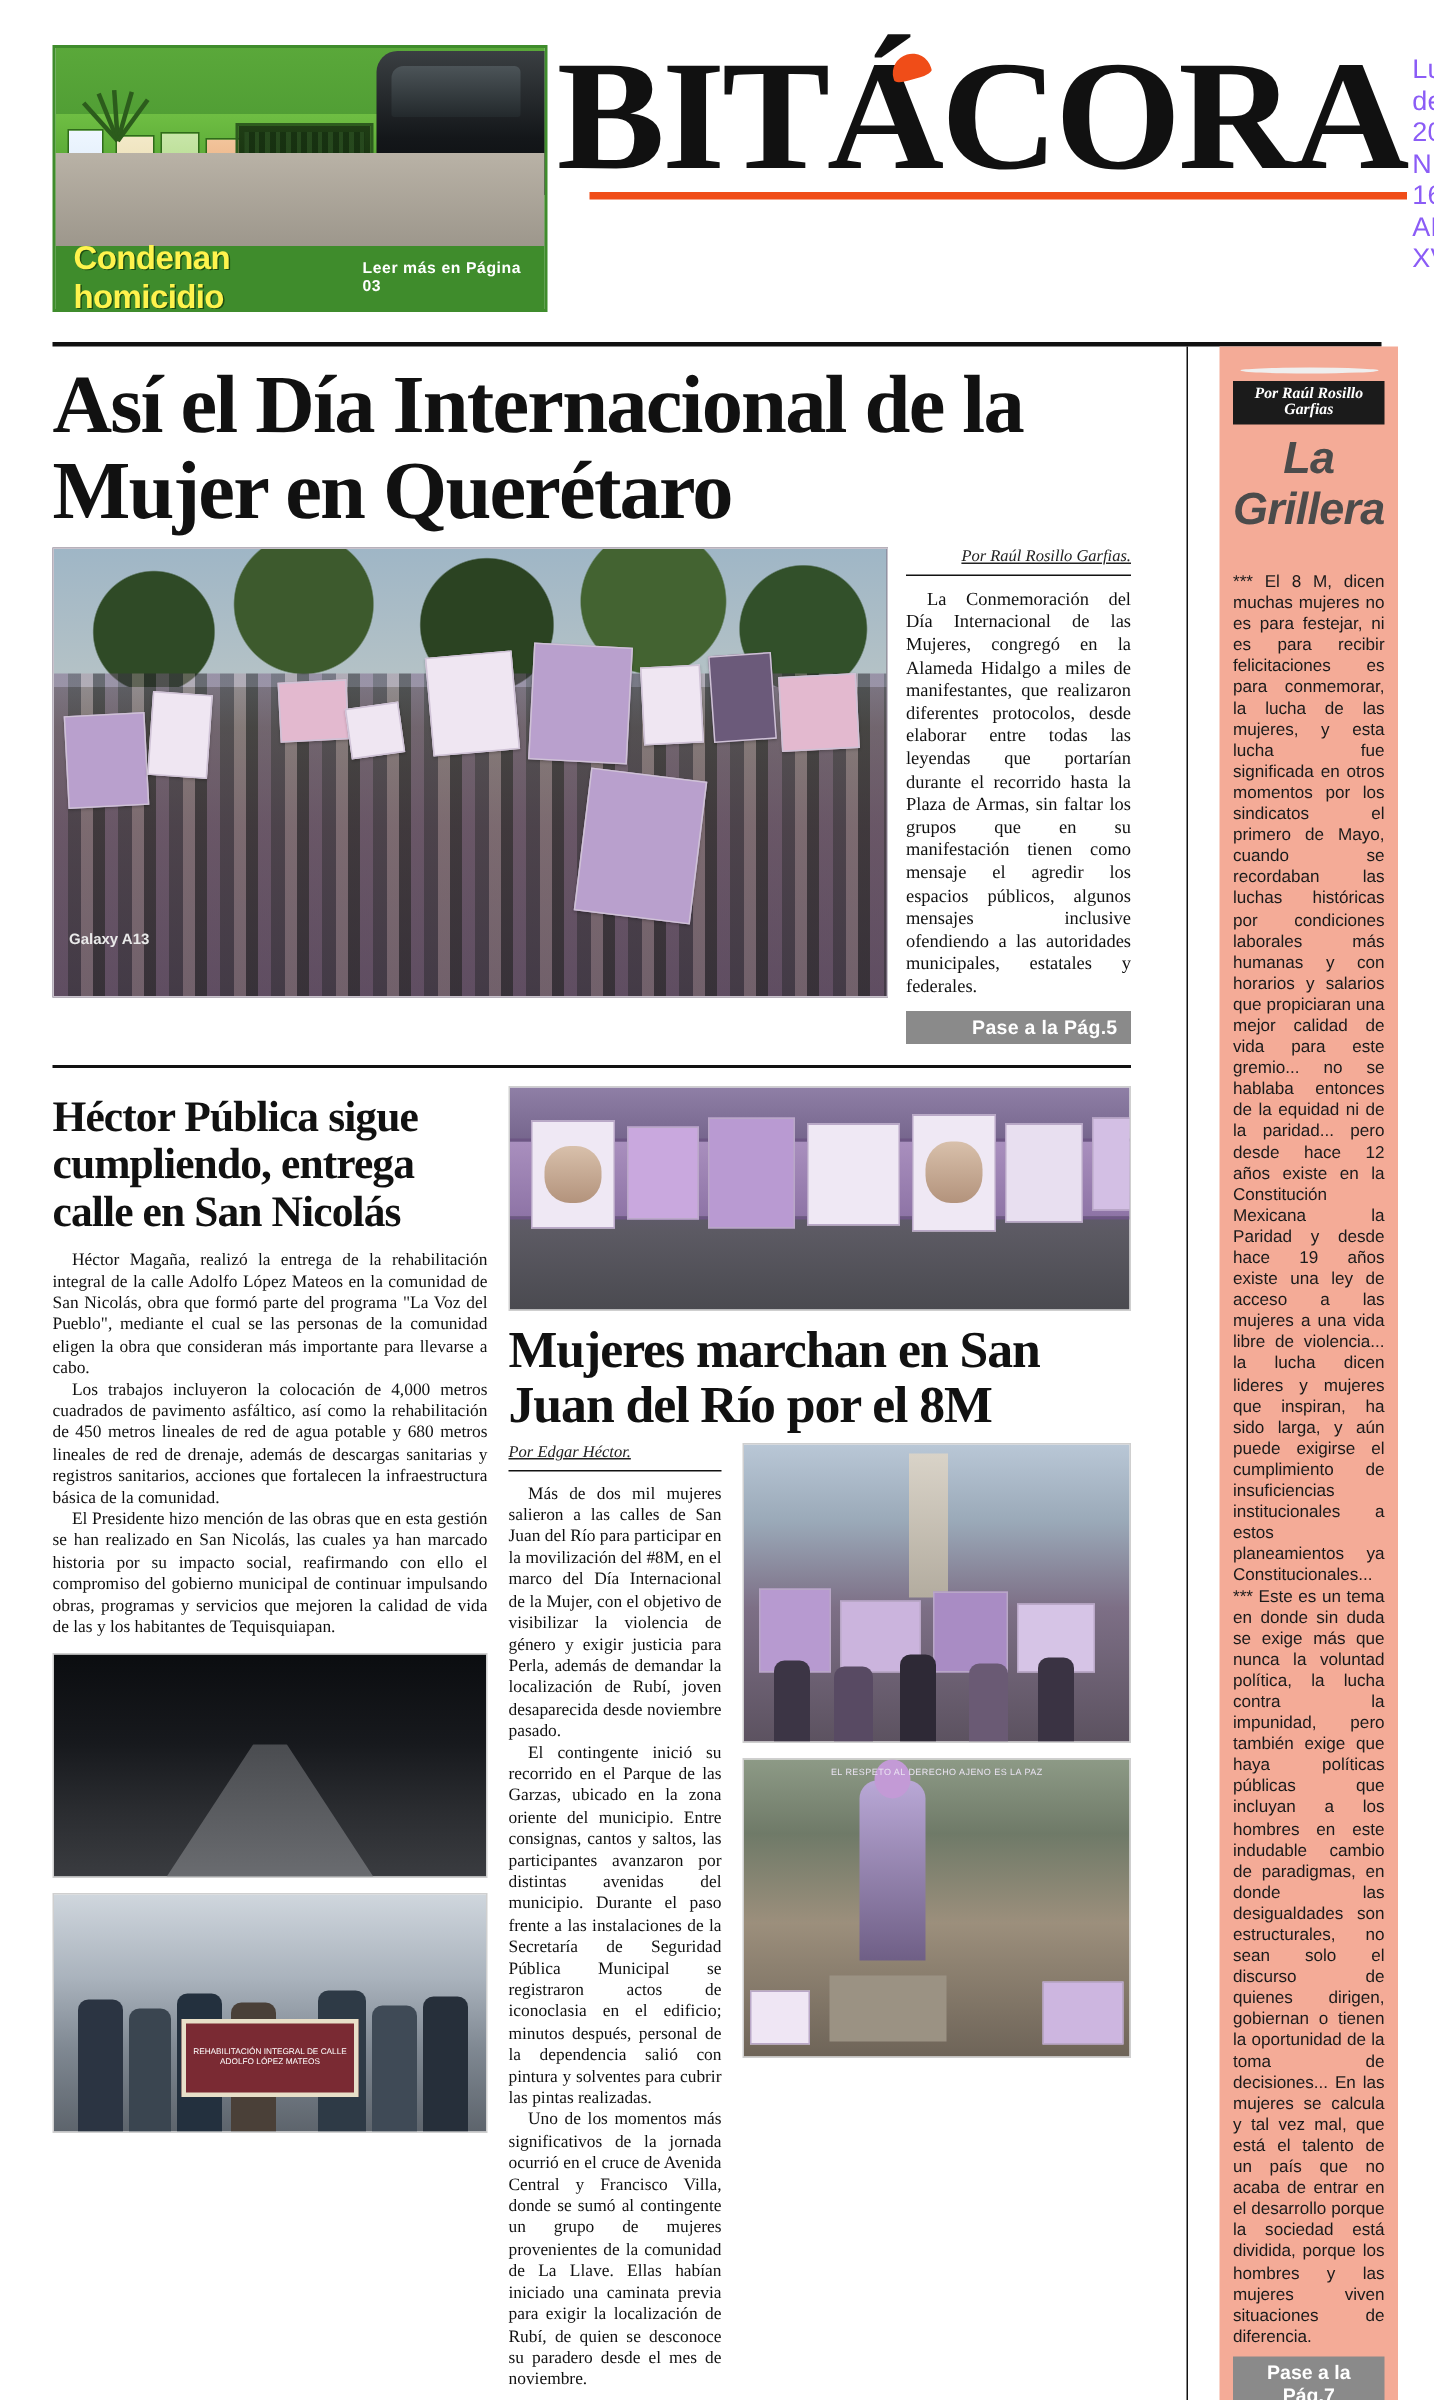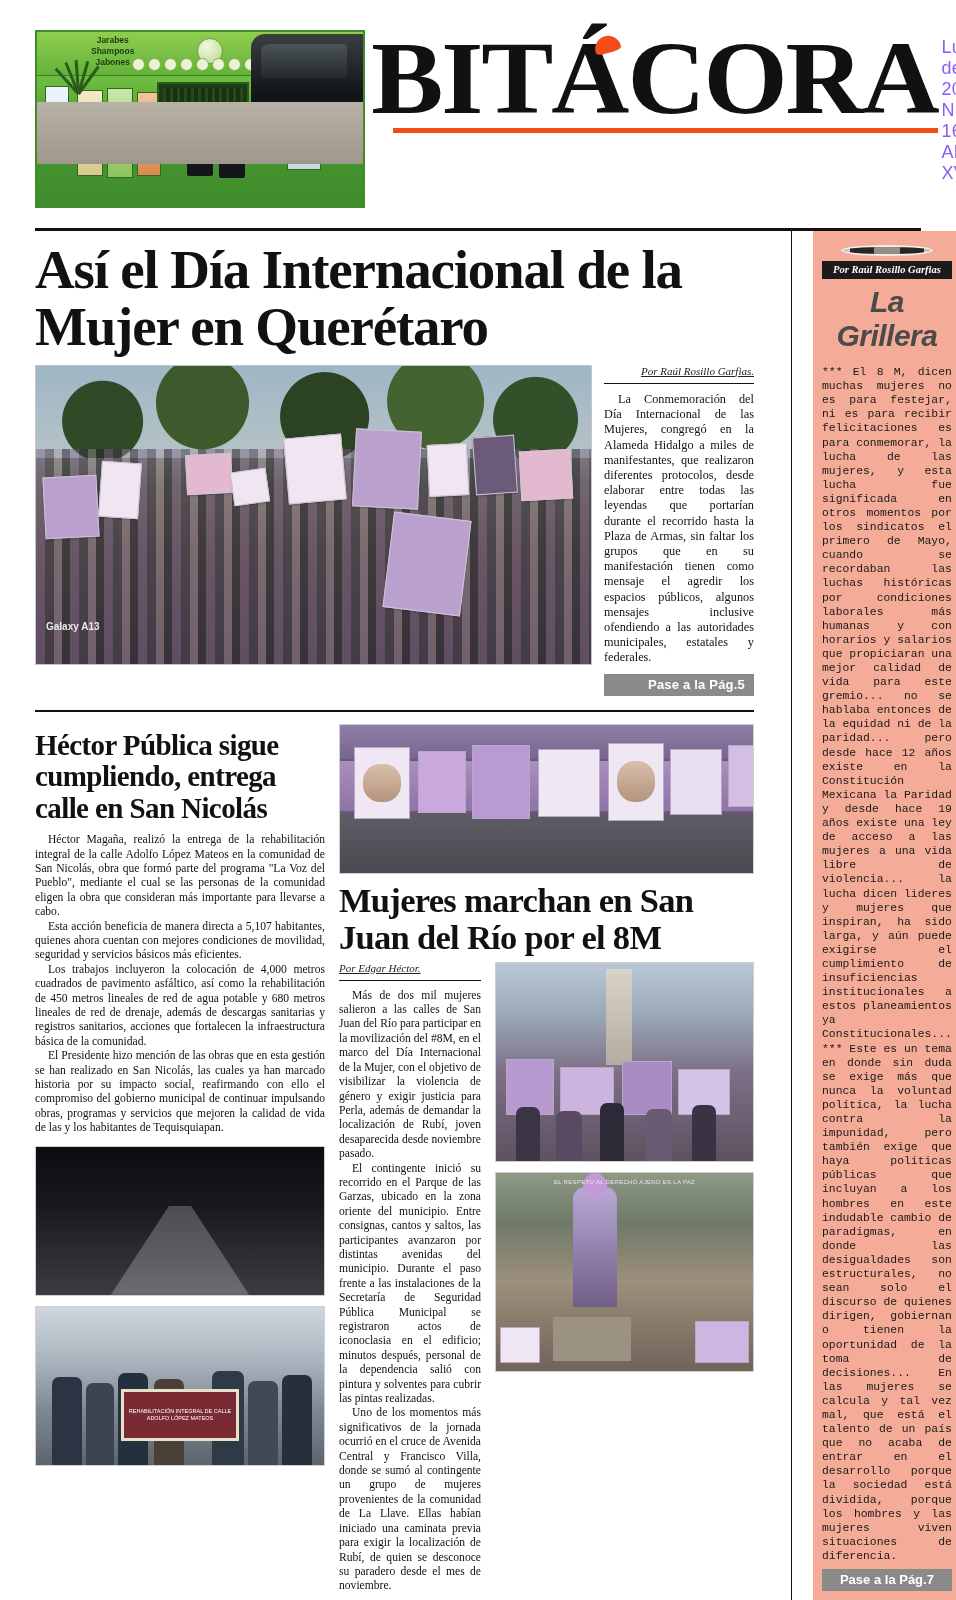--- a/index.html
+++ b/index.html
@@ -381,62 +381,42 @@
     font-size:10.5px; text-align:center; padding:3px 0 4px 0; margin-top:5px;
   }
   .gr-title {
     font-family:"Liberation Sans",sans-serif;
     font-weight:bold; font-style:italic;
     font-size:30px; line-height:34px;
     color:#4b4b4b; text-align:center;
     margin-top:6px; letter-spacing:-0.5px;
   }
   .gr-body {
-    font-family:Liberation Mono, monospace;
+    font-family:Liberation Sans, sans-serif;
     font-size:11.4px; line-height:14.1px;
     text-align:justify; color:#1a1a1a;
-    margin-top:12px; flex:1;
+    margin-top:24px; flex:1;
   }
   .gr-body p { text-indent:0; }
   .gr-jump {
     background:#8a8a8a; color:#fff;
     font-family:"Liberation Sans",sans-serif;
     font-weight:bold; font-size:13px;
     text-align:center; padding:3px 8px 4px 8px; margin-top:6px;
   }
 </style>
 </head>
 <body>
 
 <div class="page">
 
   <div class="masthead">
 
     <div class="flag-photo">
       <div class="fp-scene">
-        <div class="fp-banner">
-          <div class="fp-banner-left">Jarabes<br>Shampoos<br>Jabones</div>
-          <div class="fp-banner-right">Enlatados<br>Hierbas<br>Cremas</div>
-          <div class="fp-emb" style="left:160px"></div>
-          <div class="fp-emb" style="left:216px"></div>
-          <div class="fp-dots">
-            <i></i>
-              <i></i>
-              <i></i>
-              <i></i>
-              <i></i>
-              <i></i>
-              <i></i>
-              <i></i>
-              <i></i>
-              <i></i>
-              <i></i>
-              <i></i>
-          </div>
-        </div>
         <div class="fp-shop">
           <div class="fp-poster" style="left:8px;top:10px;width:24px;height:76px;background:linear-gradient(180deg,#eef6ff,#cfe0f2)"></div>
           <div class="fp-poster" style="left:40px;top:14px;width:26px;height:86px;background:linear-gradient(180deg,#f3e9c8,#d8c98c)"></div>
           <div class="fp-poster" style="left:70px;top:12px;width:26px;height:90px;background:linear-gradient(180deg,#c8e6a8,#8ec45f)"></div>
           <div class="fp-poster" style="left:100px;top:16px;width:24px;height:84px;background:linear-gradient(180deg,#f2c49b,#da8a4e)"></div>
           <div class="fp-door"></div>
           <div class="fp-poster" style="right:44px;top:8px;width:30px;height:42px;background:linear-gradient(180deg,#fff0a8,#f0d35a)"></div>
           <div class="fp-poster" style="right:42px;top:56px;width:34px;height:38px;background:linear-gradient(180deg,#eef4f8,#c9d7e2)"></div>
           <div class="fp-poster" style="right:8px;top:12px;width:20px;height:26px;background:linear-gradient(180deg,#dff0c8,#b4d88c)"></div>
           <div class="fp-plant">
@@ -457,20 +437,24 @@
           <div class="fp-bike" style="left:188px; bottom:2px;">
             <div class="fp-wheel" style="left:0; bottom:0"></div>
             <div class="fp-wheel" style="right:0; bottom:0"></div>
           </div>
           <div class="fp-car">
               <div class="fp-car-win"></div>
             </div>
         </div>
         <div class="fp-street"></div>
       </div>
+      <div class="fp-caption">
+        <span class="cap-main">Condenan homicidio</span>
+        <span class="cap-sub">Leer más en Página 03</span>
+      </div>
     </div>
 
     <div class="masthead-right">
       <div class="logo-wrap">
         <div class="logo-text">BITÁCORA</div>
         <div class="logo-accent"></div>
         <div class="logo-rule"></div>
       </div>
       <div class="masthead-meta">
         <span class="issue-line">Lunes 9 de Marzo 2026 | NÚMERO 1686 AÑO XVIII</span>
@@ -518,21 +502,20 @@
       </div>
 
       <div class="thin-rule"></div>
 
       <div class="lower">
 
         <div class="lower-left">
           <h2 class="sec-head">Héctor Pública sigue cumpliendo, entrega calle en San Nicolás</h2>
           <div class="art-text">
             <p>Héctor Magaña, realizó la entrega de la rehabilitación integral de la calle Adolfo López Mateos en la comunidad de San Nicolás, obra que formó parte del programa "La Voz del Pueblo", mediante el cual se las personas de la comunidad eligen la obra que consideran más importante para llevarse a cabo.</p>
-            <p>Esta acción beneficia de manera directa a 5,107 habitantes, quienes ahora cuentan con mejores condiciones de movilidad, seguridad y servicios básicos más eficientes.</p>
             <p>Los trabajos incluyeron la colocación de 4,000 metros cuadrados de pavimento asfáltico, así como la rehabilitación de 450 metros lineales de red de agua potable y 680 metros lineales de red de drenaje, además de descargas sanitarias y registros sanitarios, acciones que fortalecen la infraestructura básica de la comunidad.</p>
             <p>El Presidente hizo mención de las obras que en esta gestión se han realizado en San Nicolás, las cuales ya han marcado historia por su impacto social, reafirmando con ello el compromiso del gobierno municipal de continuar impulsando obras, programas y servicios que mejoren la calidad de vida de las y los habitantes de Tequisquiapan.</p>
           </div>
           <div class="photo ph-road" style="margin-top:10px;height:150px"></div>
           <div class="photo ph-group" style="margin-top:10px;height:160px">
             <div class="person" style="left:16px; width:30px; height:88px; background:#2b3442"></div>
             <div class="person" style="left:50px; width:28px; height:82px; background:#3a4550"></div>
             <div class="person" style="left:82px; width:30px; height:92px; background:#23303e"></div>
             <div class="person" style="left:118px;width:30px; height:86px; background:#4a4038"></div>
             <div class="person" style="left:176px;width:32px; height:94px; background:#2e3a46"></div>

